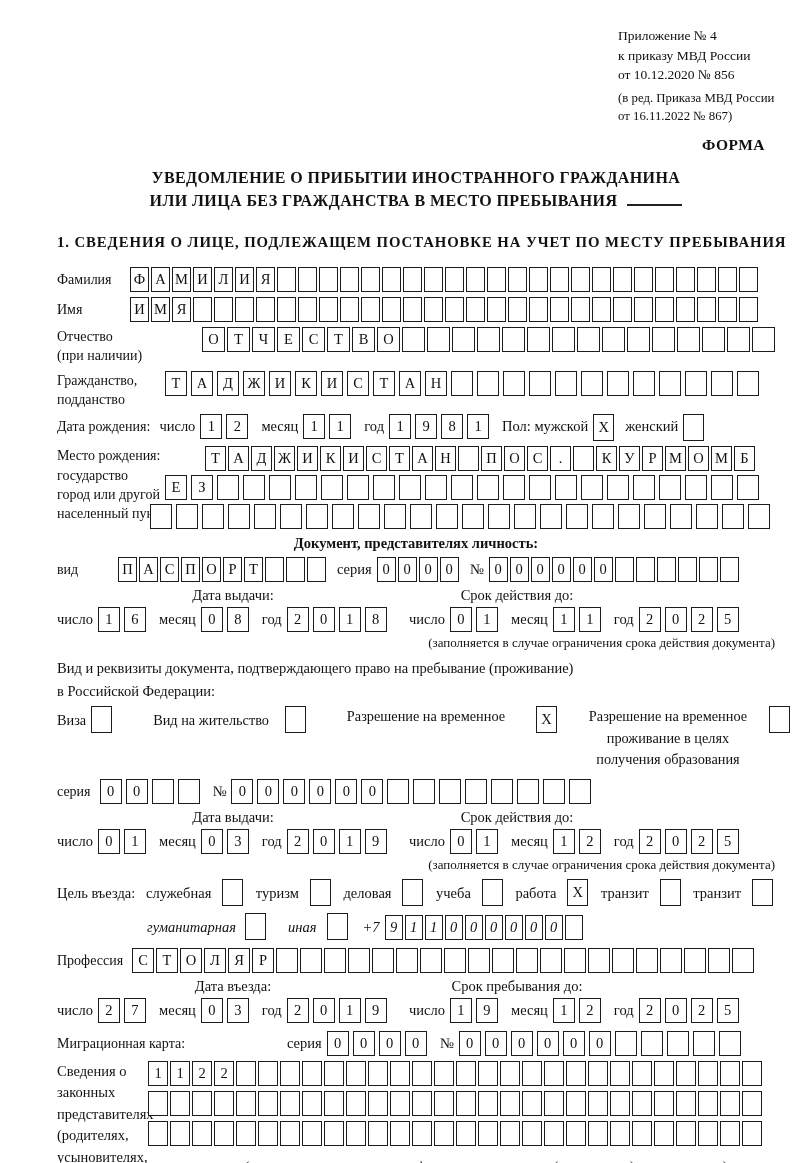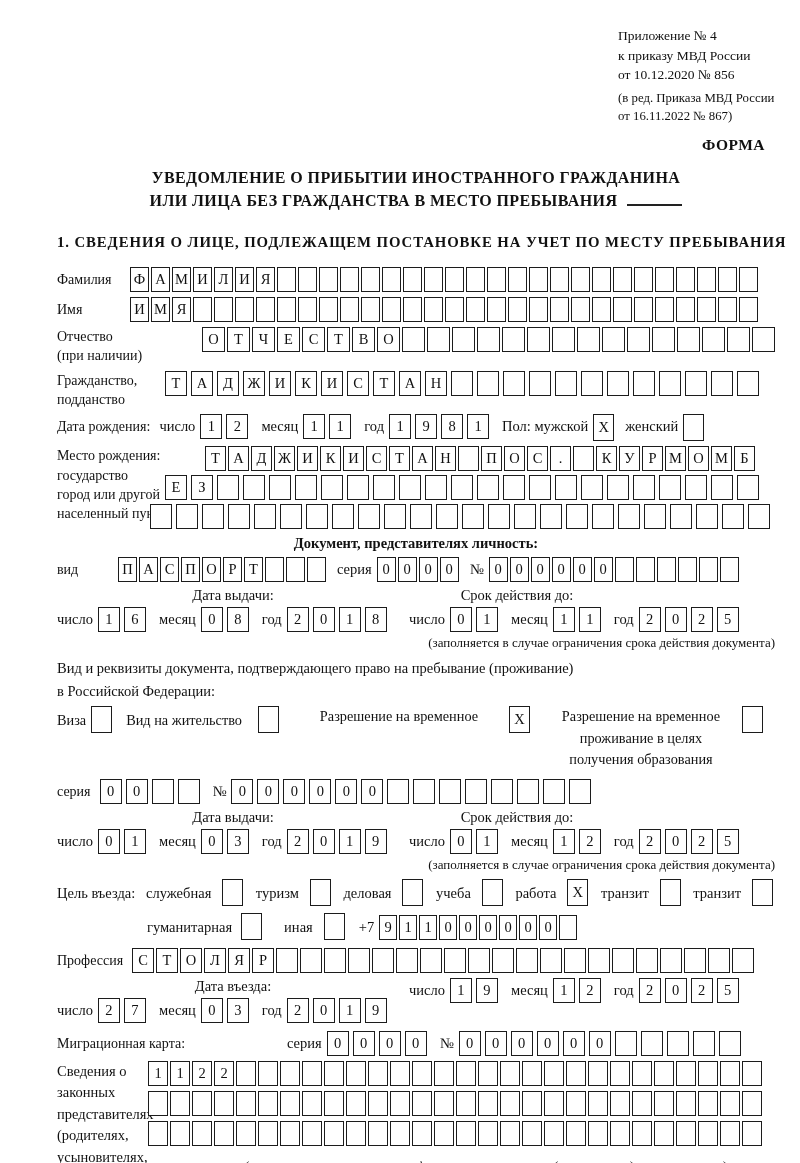--- a/index.html
+++ b/index.html
@@ -36,21 +36,21 @@
   .dhead.nudge{padding-right:150px;}
   .dline{display:flex;align-items:flex-start;}
   .dline .slab:first-child{margin-left:0;}
   .note{font-size:13px;text-align:right;margin:3px 0 6px 0;}
   .plain{font-size:14.5px;line-height:1.55;}
   .cbrow{display:flex;align-items:flex-start;margin:4px 0 8px 0;}
   .cbtext{font-size:14.3px;line-height:1.5;text-align:center;flex-shrink:0;}
   .sp{flex-shrink:0;}
   .purpose{display:flex;align-items:flex-start;justify-content:space-between;margin-bottom:6px;}
   .purpose .slab{margin:0;line-height:28px;}
-  .purpose2{display:flex;align-items:flex-start;margin:0 0 7px 90px;}
+  .purpose2{display:flex;align-items:flex-start;margin:0 0 7px 90px;font-style:italic;}
   .purpose2 .slab{line-height:28px;}
   .reps{display:flex;align-items:flex-start;margin-top:4px;}
   .reps-label div{font-size:14.5px;line-height:21.5px;}
   .reps-note{font-size:13.2px;text-align:center;padding-left:60px;margin-top:12px;}
   .mt2{margin-top:2px}.mt6{margin-top:6px}.mt8{margin-top:8px}.mt16{margin-top:16px}
   .mb2{margin-bottom:2px}
   .nml40{margin-left:-40px}.nml55{margin-left:-55px}
 </style>
 </head>
 <body>
@@ -417,21 +417,21 @@
   <div class="note">(заполняется в случае ограничения срока действия документа)</div>
 
   <div class="plain">Вид и реквизиты документа, подтверждающего право на пребывание (проживание)</div>
   <div class="plain">в Российской Федерации:</div>
 
   <div class="cbrow">
     <span class="cbtext" style="line-height:28px">Виза</span>
     <span class="boxes cbx sp" style="margin-left:5px">
         <span class="bx"></span>
       </span>
-    <span class="cbtext" style="line-height:28px;margin-left:12px">Вид на жительство</span>
+    <span class="cbtext" style="line-height:28px;margin-left:39px">Вид на жительство</span>
     <span class="boxes cbx sp" style="margin-left:16px">
         <span class="bx"></span>
       </span>
     <span class="cbtext" style="margin-left:22px;width:192px">
       <div>Разрешение на временное</div>
     </span>
     <span class="boxes cbx sp" style="margin-left:14px">
         <span class="bx">X</span>
       </span>
     <span class="cbtext" style="margin-left:18px;width:182px">
@@ -624,20 +624,21 @@
         <span class="slab">год</span>
         <span class="boxes p26">
             <span class="bx">2</span>
             <span class="bx">0</span>
             <span class="bx">1</span>
             <span class="bx">9</span>
           </span>
       </div>
     </div>
     <div class="dcol2">
+      <div class="dhead nudge">Срок пребывания до:</div>
       <div class="dline">
         <span class="slab">число</span>
         <span class="boxes p26">
             <span class="bx">1</span>
             <span class="bx">9</span>
           </span>
         <span class="slab">месяц</span>
         <span class="boxes p26">
             <span class="bx">1</span>
             <span class="bx">2</span>

